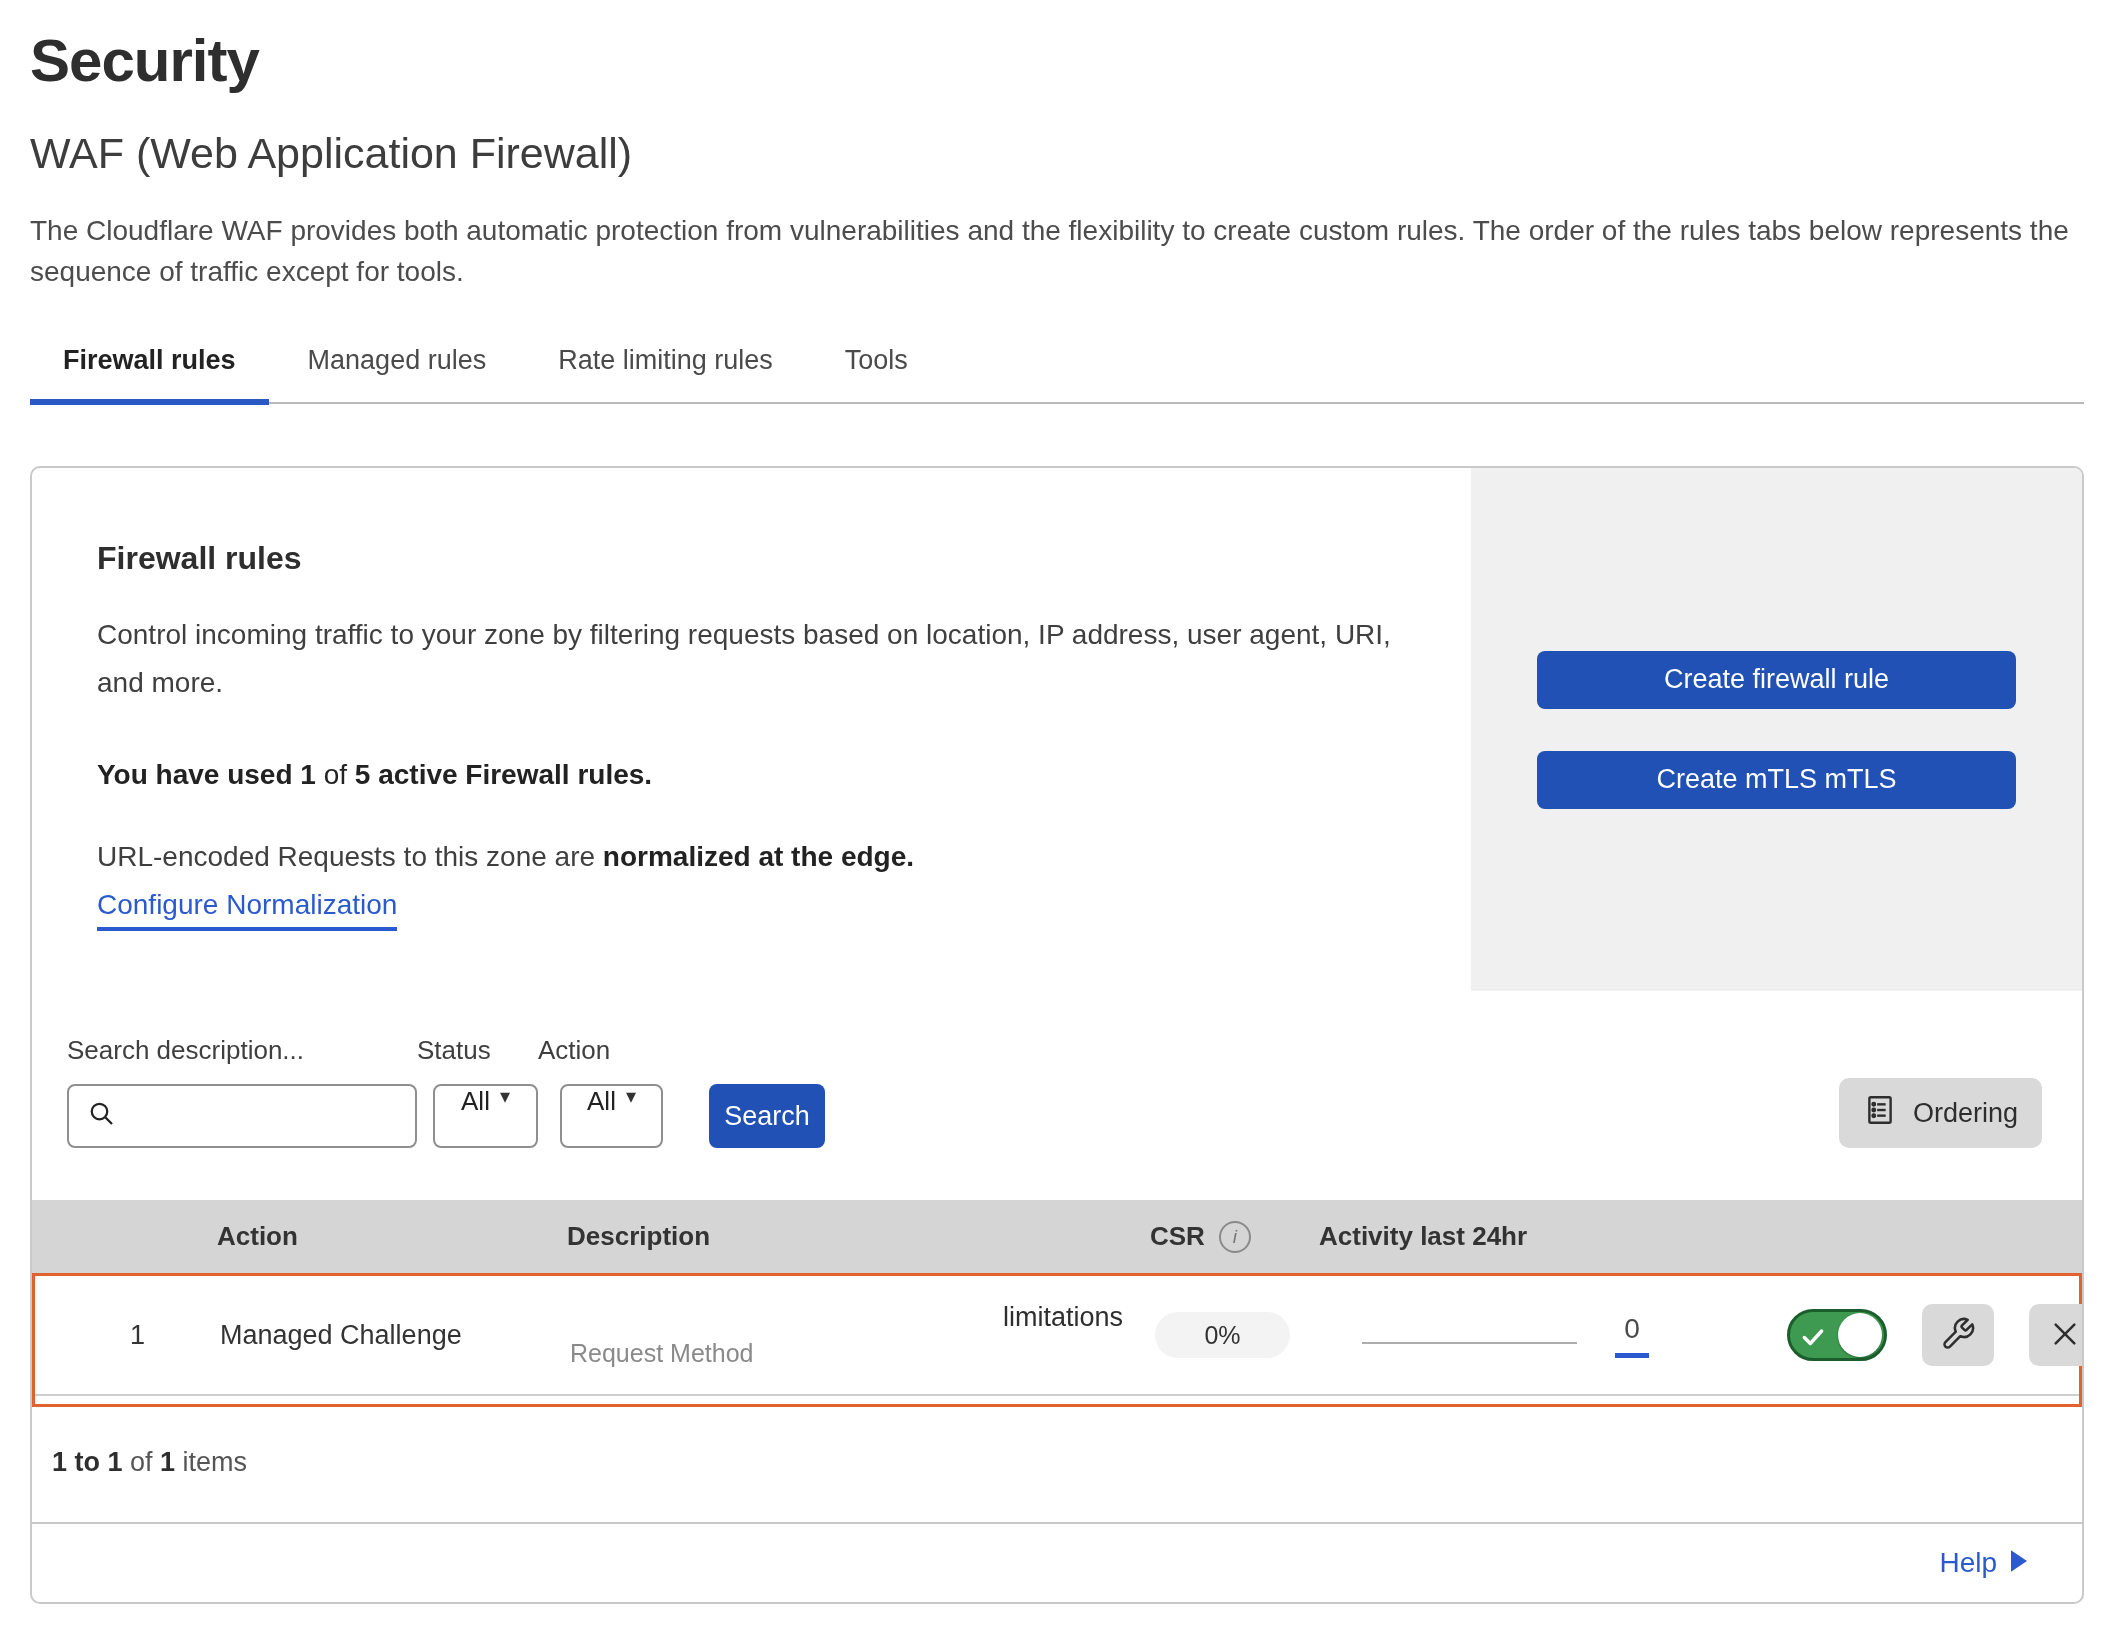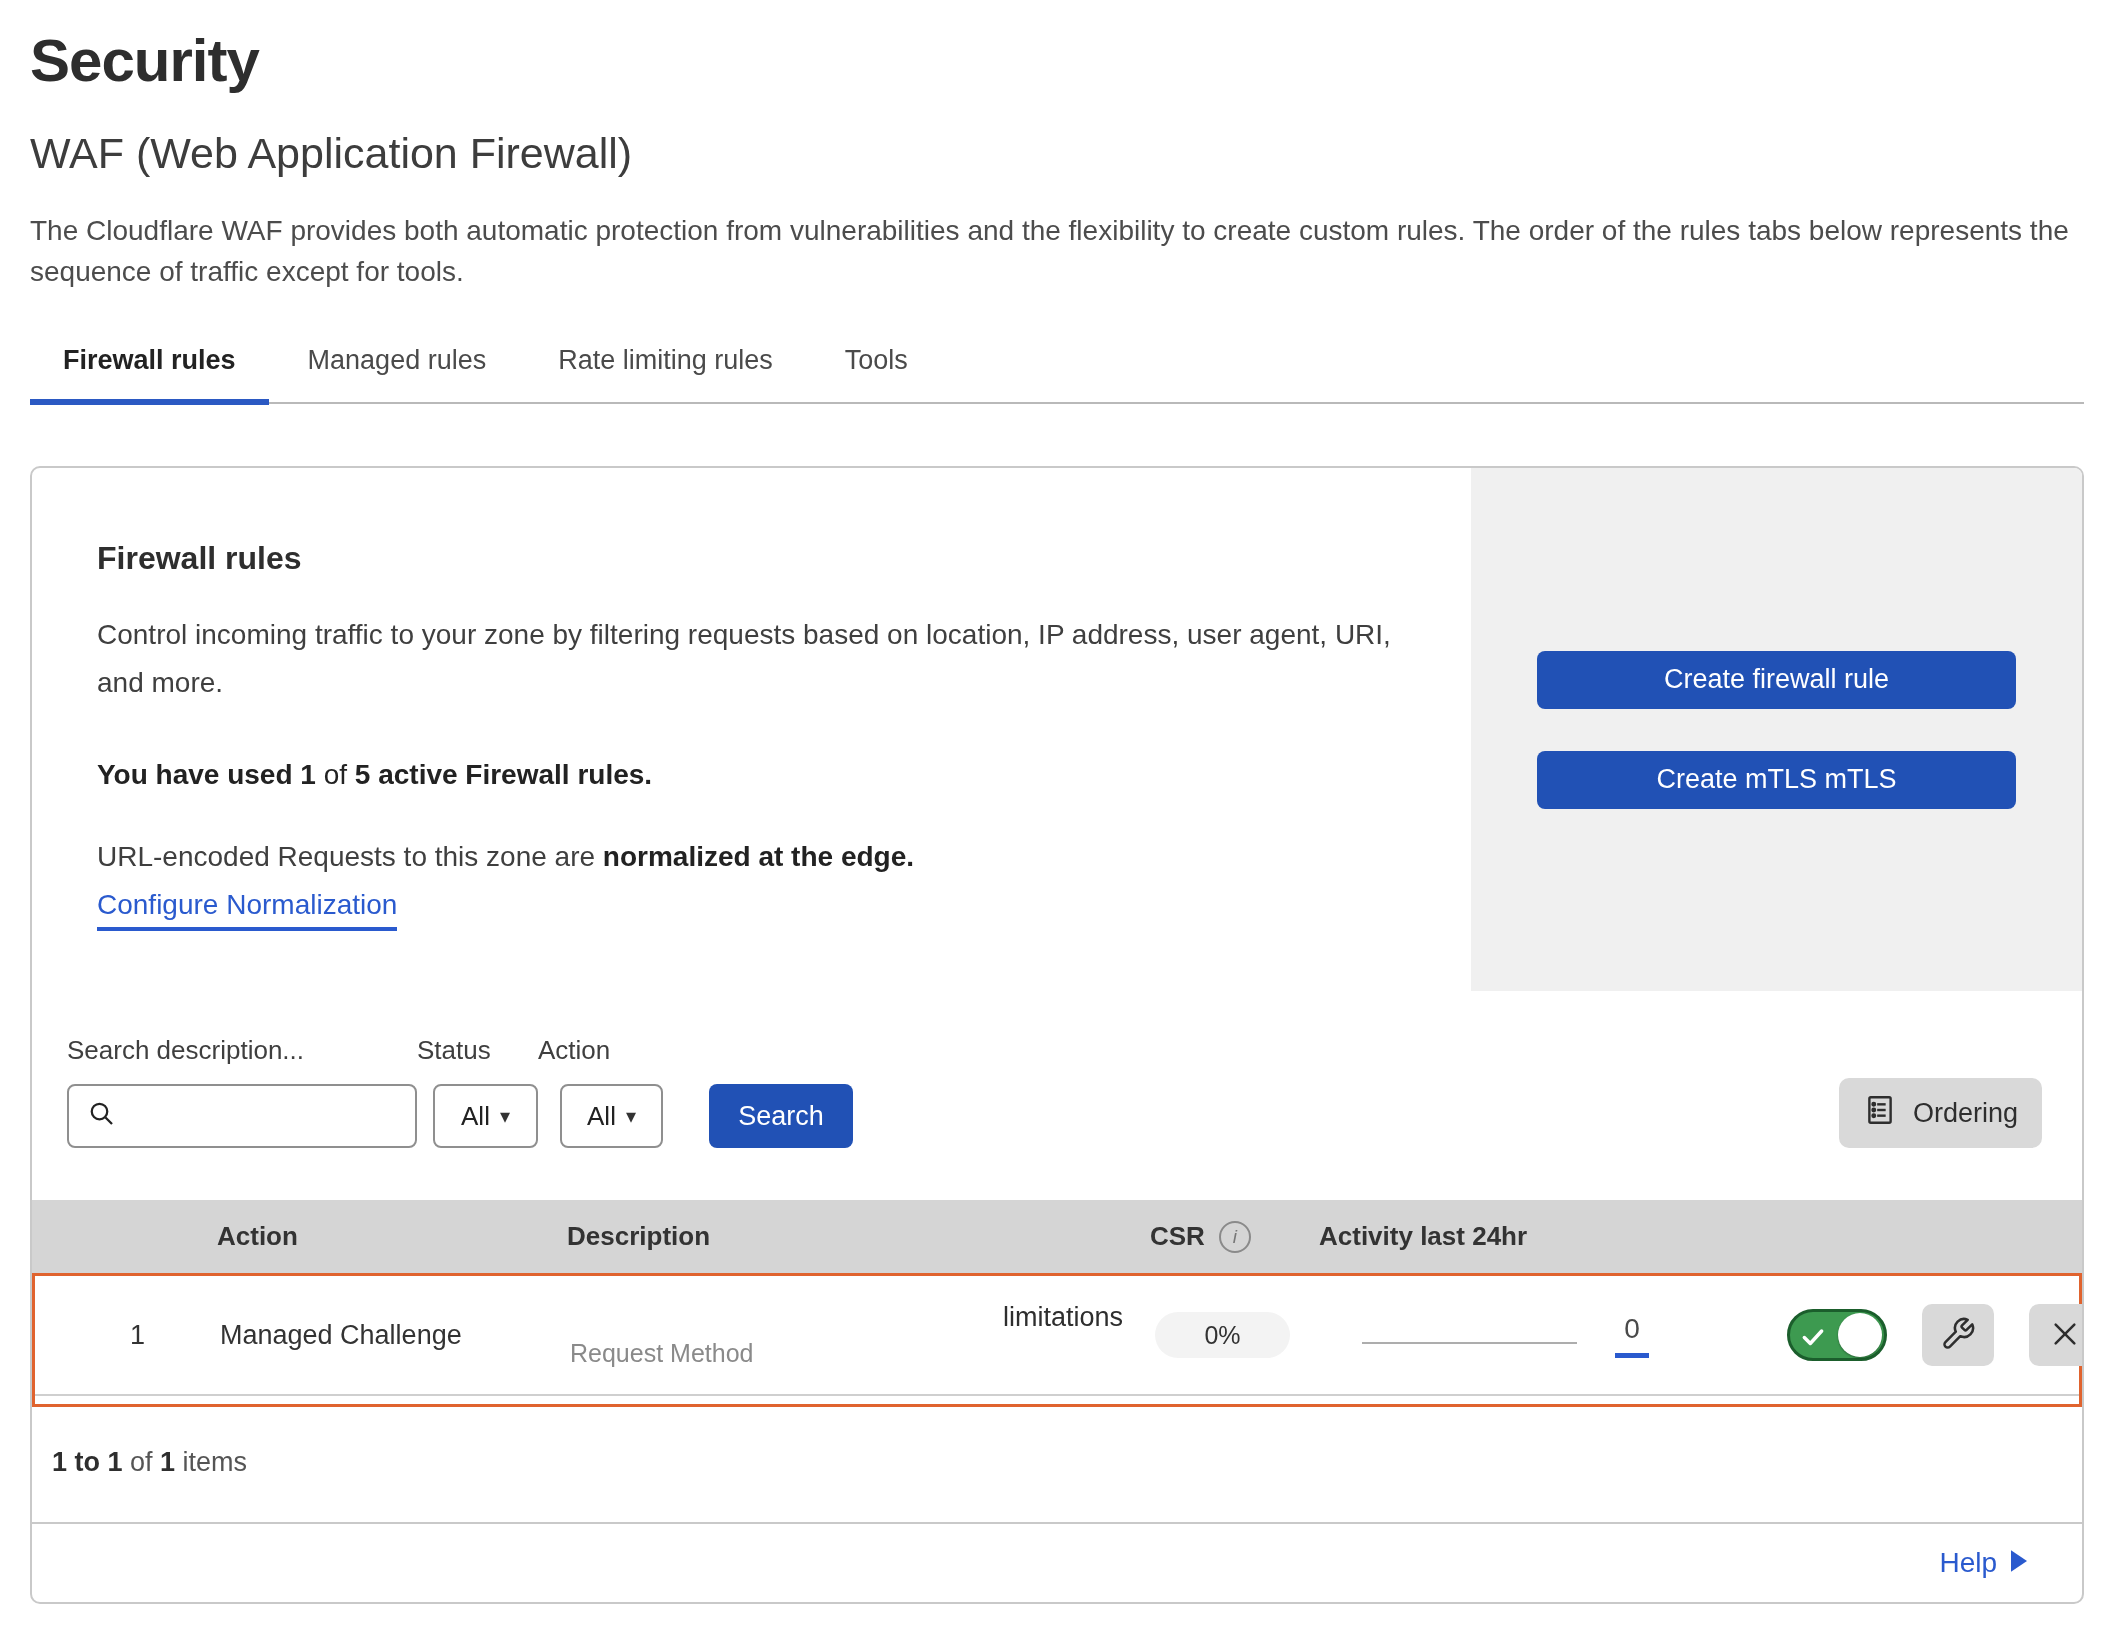--- a/index.html
+++ b/index.html
@@ -40,25 +40,25 @@
   .norm-link{display:inline-block;font-size:28px;color:var(--link-blue);margin-top:16px;border-bottom:4px solid var(--link-blue);padding-bottom:6px;cursor:pointer;text-decoration:none;}
   .card-side{width:611px;background:#f0f0f0;display:flex;flex-direction:column;justify-content:center;padding:0 66px;gap:42px;}
   .btn-blue{display:block;background:var(--accent-blue);color:#fff;font-size:27px;font-family:inherit;border:none;border-radius:8px;height:58px;width:100%;cursor:pointer;}
 
   
   .filters{display:flex;align-items:flex-end;padding:44px 40px 52px 35px;background:#fff;}
   .fgroup{display:flex;flex-direction:column;}
   .fgroup .flabel{font-size:26px;color:#3f3f3f;margin-bottom:18px;}
   .search-box{width:350px;height:64px;border:2px solid #8f8f8f;border-radius:8px;display:flex;align-items:center;padding-left:18px;background:#fff;}
   .search-box input{border:none;outline:none;font-size:26px;flex:1;min-width:0;margin-left:12px;font-family:inherit;background:transparent;}
-  .dropdown{height:64px;border:2px solid #8f8f8f;border-radius:8px;display:flex;align-items:center;justify-content:center;gap:10px;font-size:26px;color:#222;cursor:pointer;background:#fff;}
+  .dropdown{height:64px;border:2px solid #8f8f8f;border-radius:8px;display:flex;justify-content:center;gap:10px;font-size:26px;color:#222;cursor:pointer;background:#fff;}
   .dd-status{width:105px;margin-left:16px;}
   .dd-action{width:103px;margin-left:22px;}
   .caret{font-size:20px;color:#333;line-height:1;}
-  .btn-search{width:144px;height:64px;margin-left:46px;}
+  .btn-search{width:116px;height:64px;margin-left:46px;}
   .spacer{flex:1;}
   .btn-gray{display:flex;align-items:center;justify-content:center;gap:16px;width:203px;height:70px;background:#d9d9d9;border:none;border-radius:10px;font-size:27px;color:#2e2e2e;font-family:inherit;cursor:pointer;}
 
   
   .grid{display:grid;grid-template-columns:160px 345px 583px 169px 458px 1fr;align-items:center;}
   .thead{background:#d5d5d5;height:73px;font-size:26px;font-weight:700;color:#333;}
   .th{padding-left:30px;display:flex;align-items:center;gap:14px;}
   .th-action{padding-left:25px;}
   .info-circle{width:32px;height:32px;border:2px solid #8a8a8a;border-radius:50%;display:inline-flex;align-items:center;justify-content:center;font-size:19px;font-weight:400;color:#777;font-style:italic;cursor:pointer;}
 

